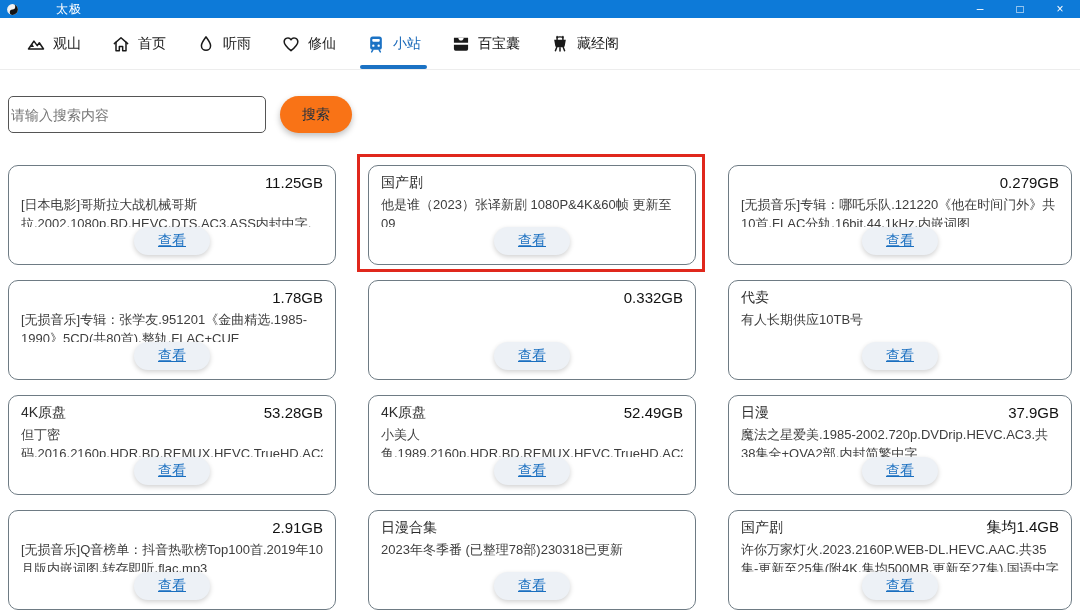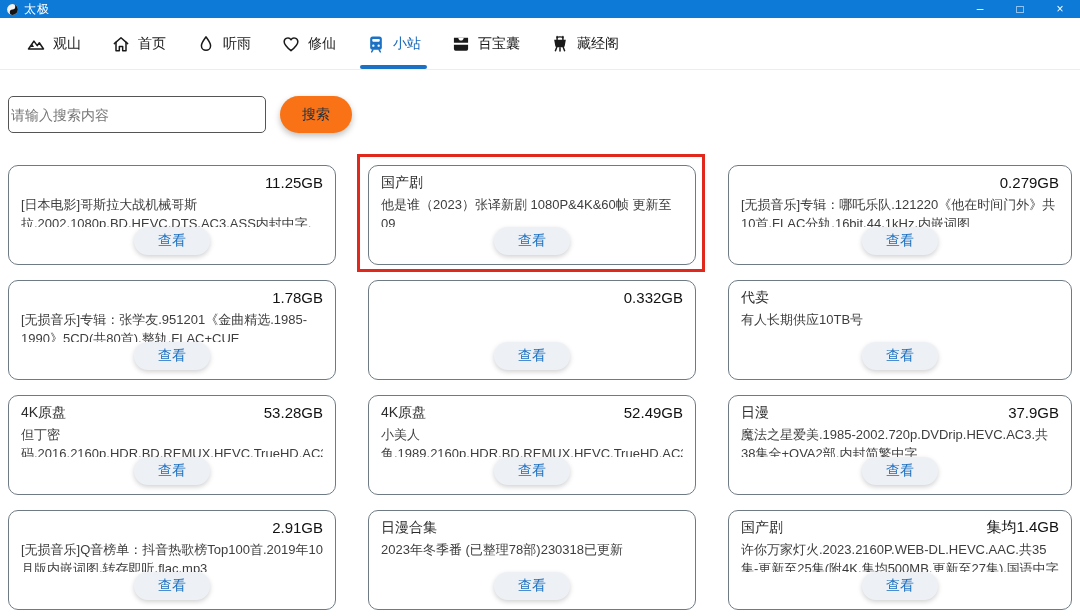--- a/index.html
+++ b/index.html
@@ -3,21 +3,21 @@
 <meta charset="utf-8">
 <style>
   * { margin:0; padding:0; box-sizing:border-box; }
   html,body { width:1080px; height:616px; overflow:hidden; background:#fff;
     font-family:"Liberation Sans","DejaVu Sans",sans-serif; color:#222; }
 
   
   .titlebar { height:18px; background:#0d7ad8; display:flex; align-items:center;
     padding-left:6px; color:#fff; font-size:12px; }
   .app-logo { width:13px; height:13px; margin-right:5px; display:inline-flex; }
-  .app-title { letter-spacing:1px; }
+  .app-title { letter-spacing:1px;margin-left:32px; }
   .win-controls { margin-left:auto; display:flex; height:100%; }
   .win-btn { width:40px; height:100%; display:flex; align-items:center; justify-content:center;
     font-size:12px; color:#fff; cursor:default; }
 
   
   .nav { display:flex; gap:26px; padding:0 0 0 24px; border-bottom:1px solid #ededed;
     background:#fff; height:52px; align-items:stretch; }
   .tab { display:flex; align-items:center; gap:7px; font-size:14px; color:#1a1a1a;
     position:relative; padding:0 2px; cursor:pointer; }
   .tab-icon { width:20px; height:20px; color:#1a1a1a; display:inline-flex; }
@@ -43,21 +43,21 @@
   .card { position:relative; height:100px; background:#fff; border:1.5px solid #6e7b84;
     border-radius:10px; padding:7px 12px 7px 12px; display:flex; flex-direction:column; }
   .card-head { display:flex; align-items:center; min-height:19px; }
   .card-title { font-size:14px; color:#2b2b2b; }
   .card-size { margin-left:auto; font-size:15px; color:#111; }
   .card-desc { margin-top:3px; font-size:13px; line-height:19px; color:#3d3d3d;
     overflow:hidden; max-height:38px; }
   .card-actions { margin-top:auto; display:flex; justify-content:center; padding-bottom:2px; }
   .view-btn { border:none; background:#edf1f6; color:#1a6fc0; font-size:14px;
     padding:5px 24px; border-radius:16px; box-shadow:0 2px 5px rgba(0,0,0,.18);
-    cursor:pointer; font-family:inherit; }
+    cursor:pointer; font-family:inherit;text-decoration:underline; }
   .card.annotated::before { content:""; position:absolute; top:-12px; left:-12px;
     right:-10px; bottom:-8px; border:3px solid #e0281c; pointer-events:none; }
 </style>
 </head>
 <body>
 
 <div class="titlebar">
   <span class="app-logo">
     <svg viewBox="0 0 24 24">
         <circle cx="12" cy="12" r="10" fill="#f2f2f2"></circle>

